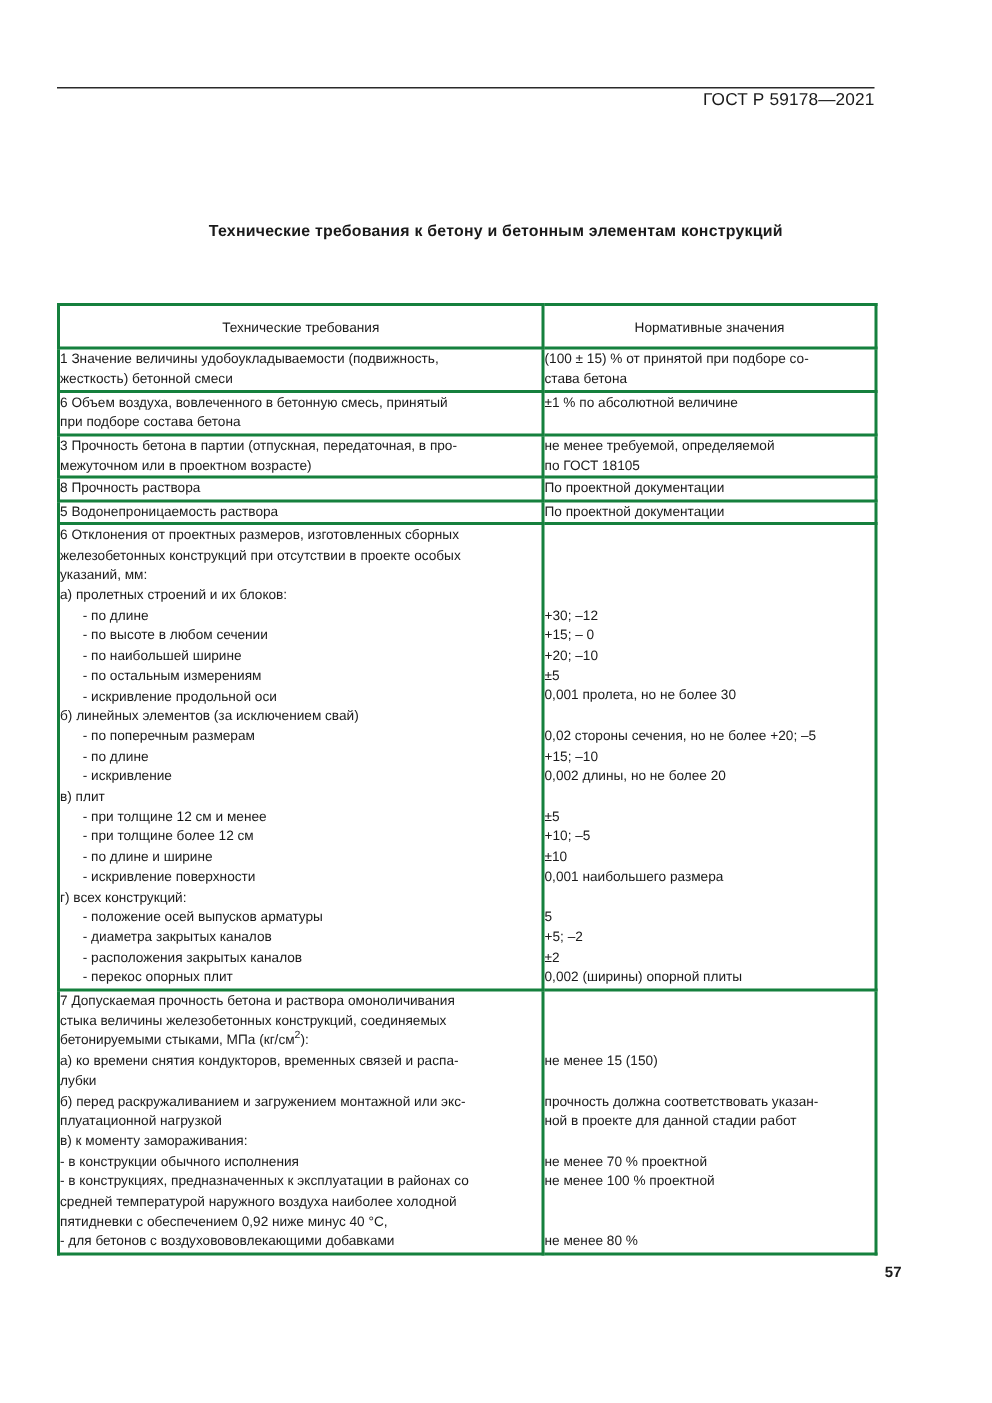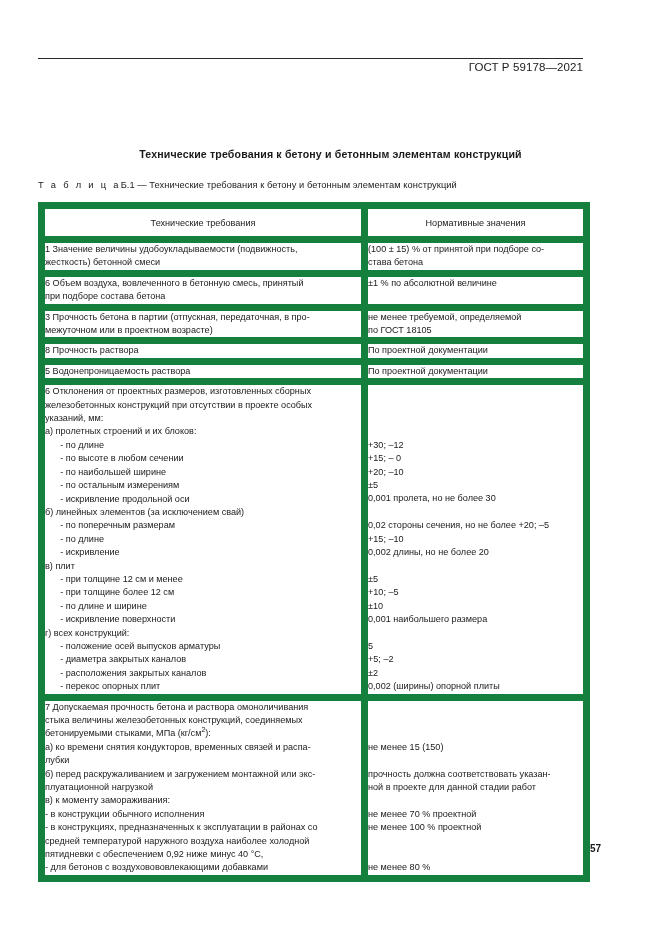--- a/index.html
+++ b/index.html
@@ -89,21 +89,21 @@
     top: 202px;
     width: 545px;
     border-collapse: collapse;
     table-layout: fixed;
     font-size: 9.1px;
   }
   .tbl col.c1 { width: 323px; }
   .tbl col.c2 { width: 222px; }
 
   .tbl td, .tbl th {
-    border: 7px solid #15803d;
+    border: 2px solid #15803d;
     padding: 0;
     vertical-align: top;
   }
   .tbl th {
     text-align: center;
     font-weight: normal;
     font-size: 9.1px;
     padding: 5px 4px 5px 4px;
     height: 17px;
     vertical-align: middle;
@@ -137,25 +137,20 @@
 <body>
 
 <div class="page">
 
   <div class="header-rule"></div>
   <div class="doc-code">ГОСТ Р 59178—2021</div>
 
 
   <div class="annex-title">Технические требования к бетону и бетонным элементам конструкций</div>
 
-  <div class="table-caption">
-    <span class="spaced">Т а б л и ц а</span><span>Б.1</span>
-    <span>—</span>
-    <span>Технические требования к бетону и бетонным элементам конструкций</span>
-  </div>
 
   <table class="tbl">
     <colgroup>
         <col class="c1">
         <col class="c2">
       </colgroup>
     <thead>
       <tr>
         <th>Технические требования</th>
         <th>Нормативные значения</th>

